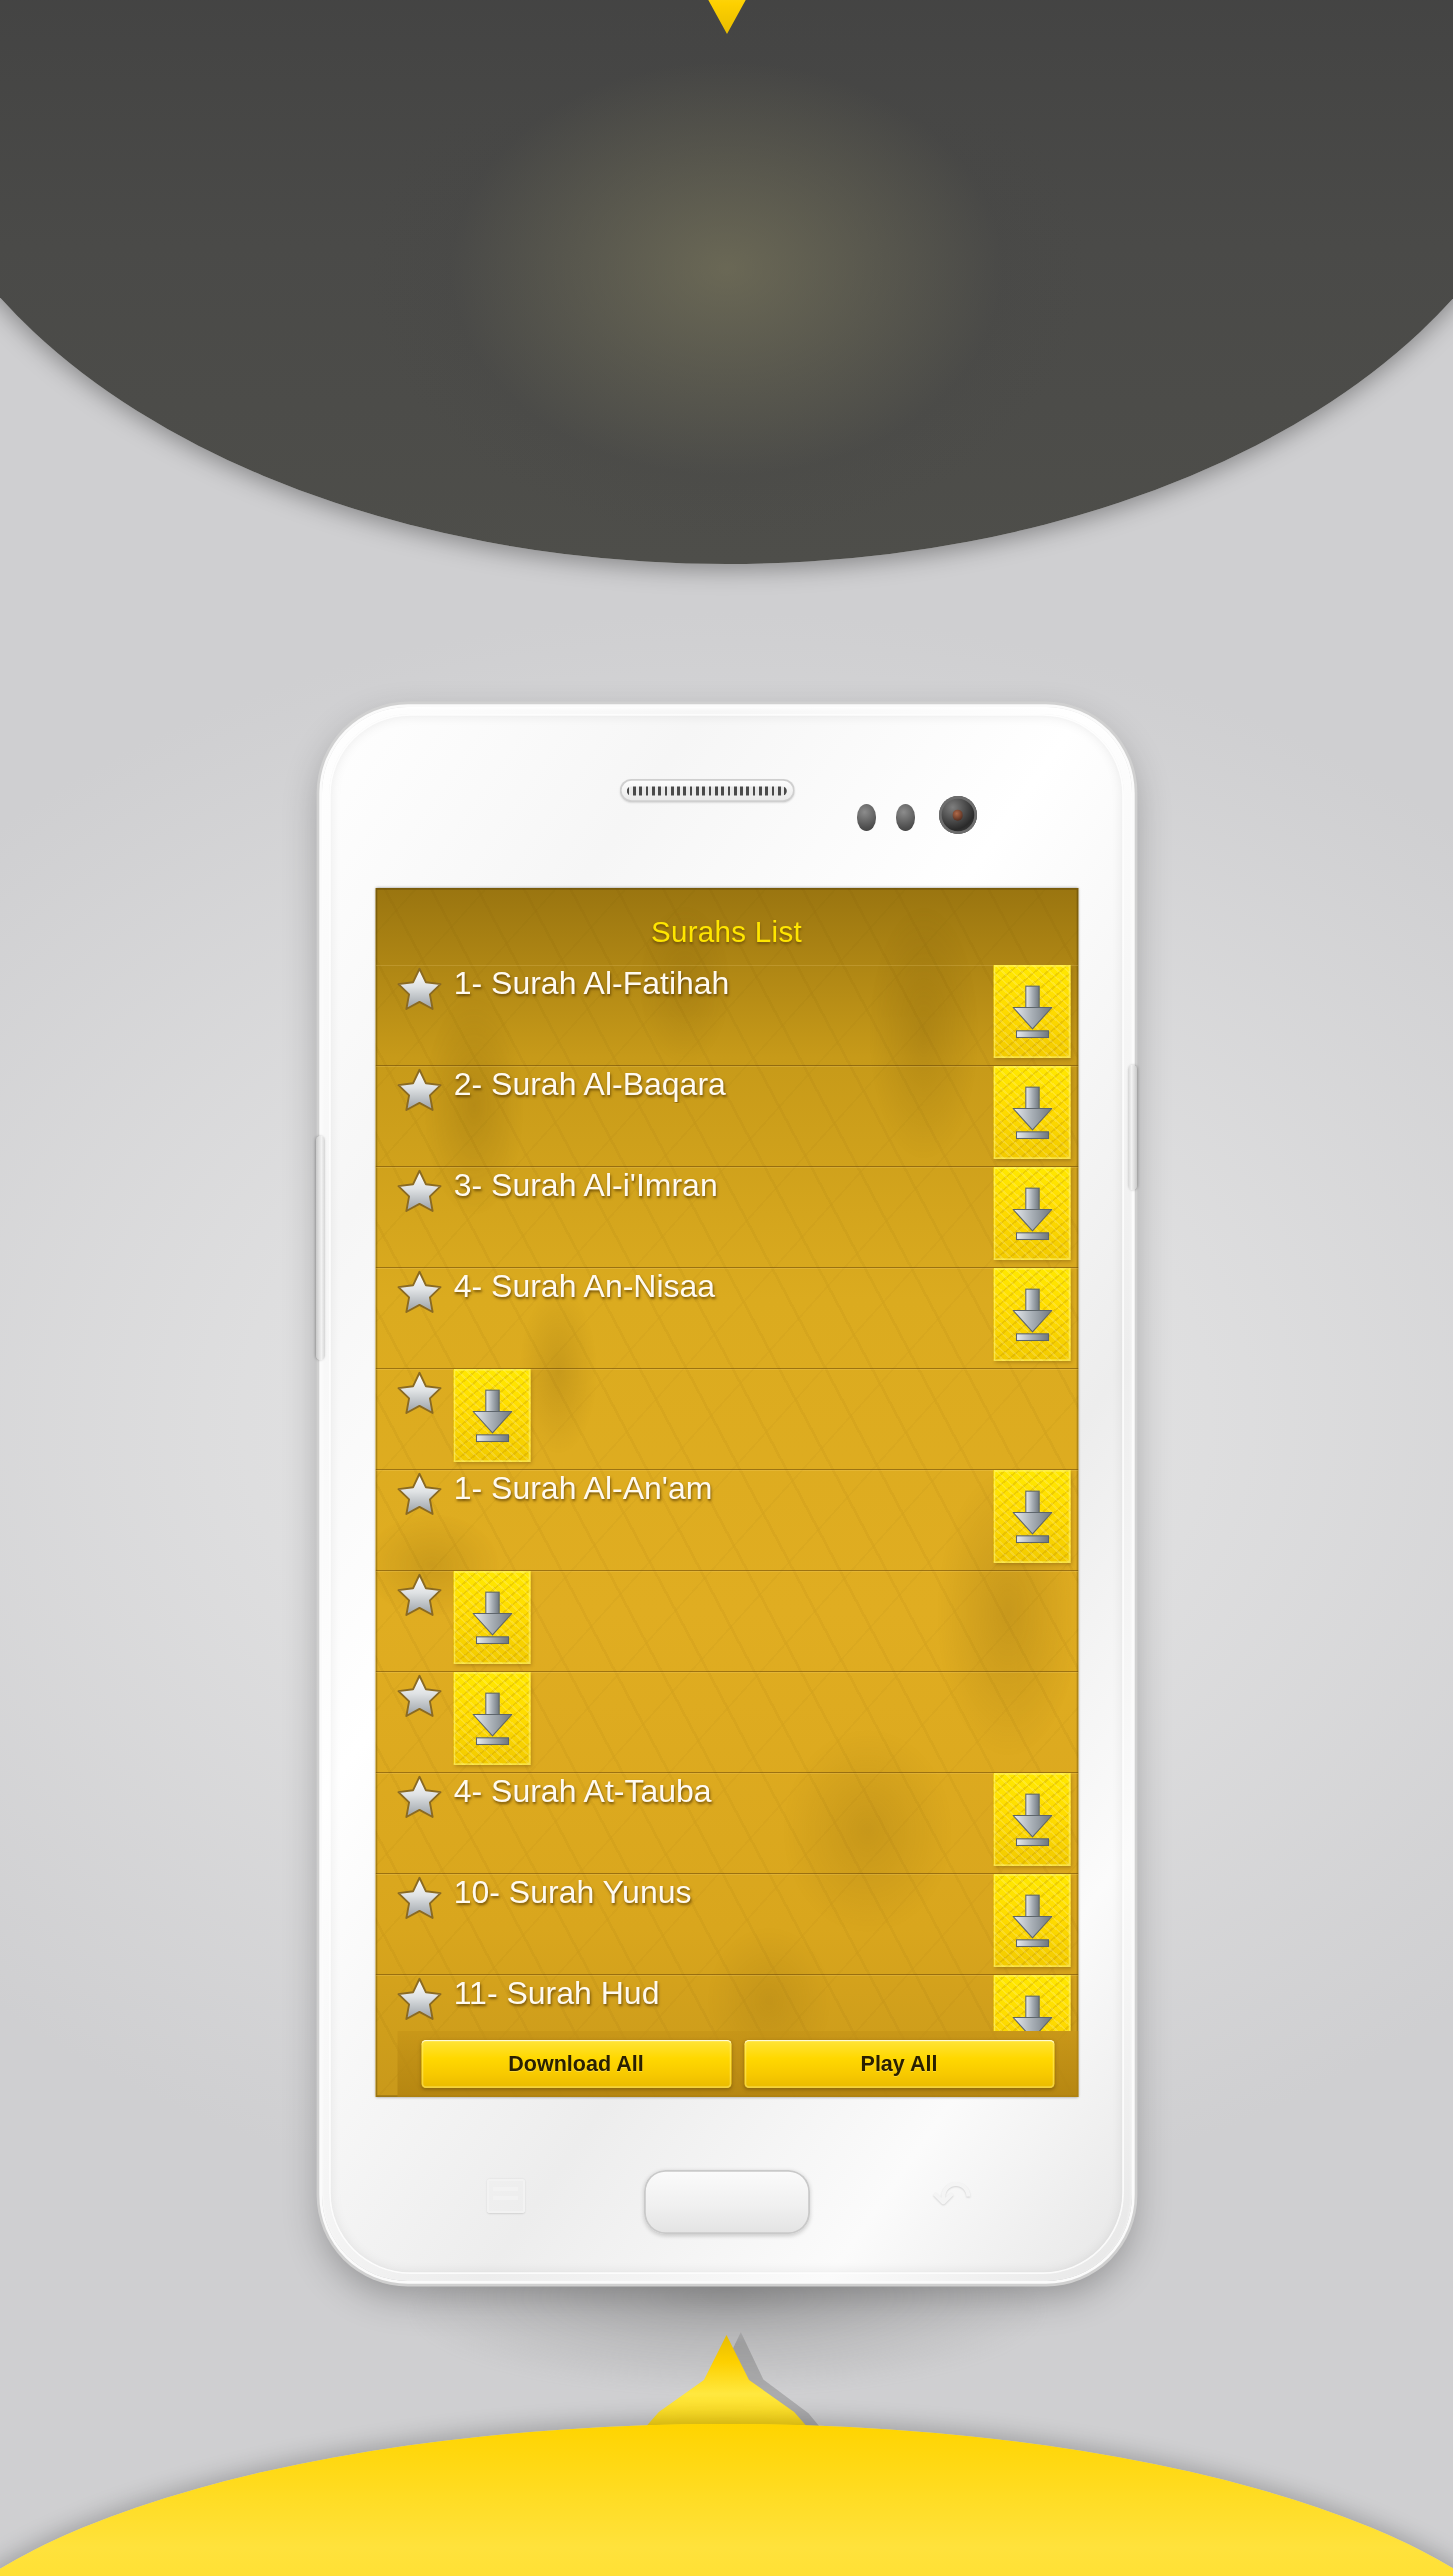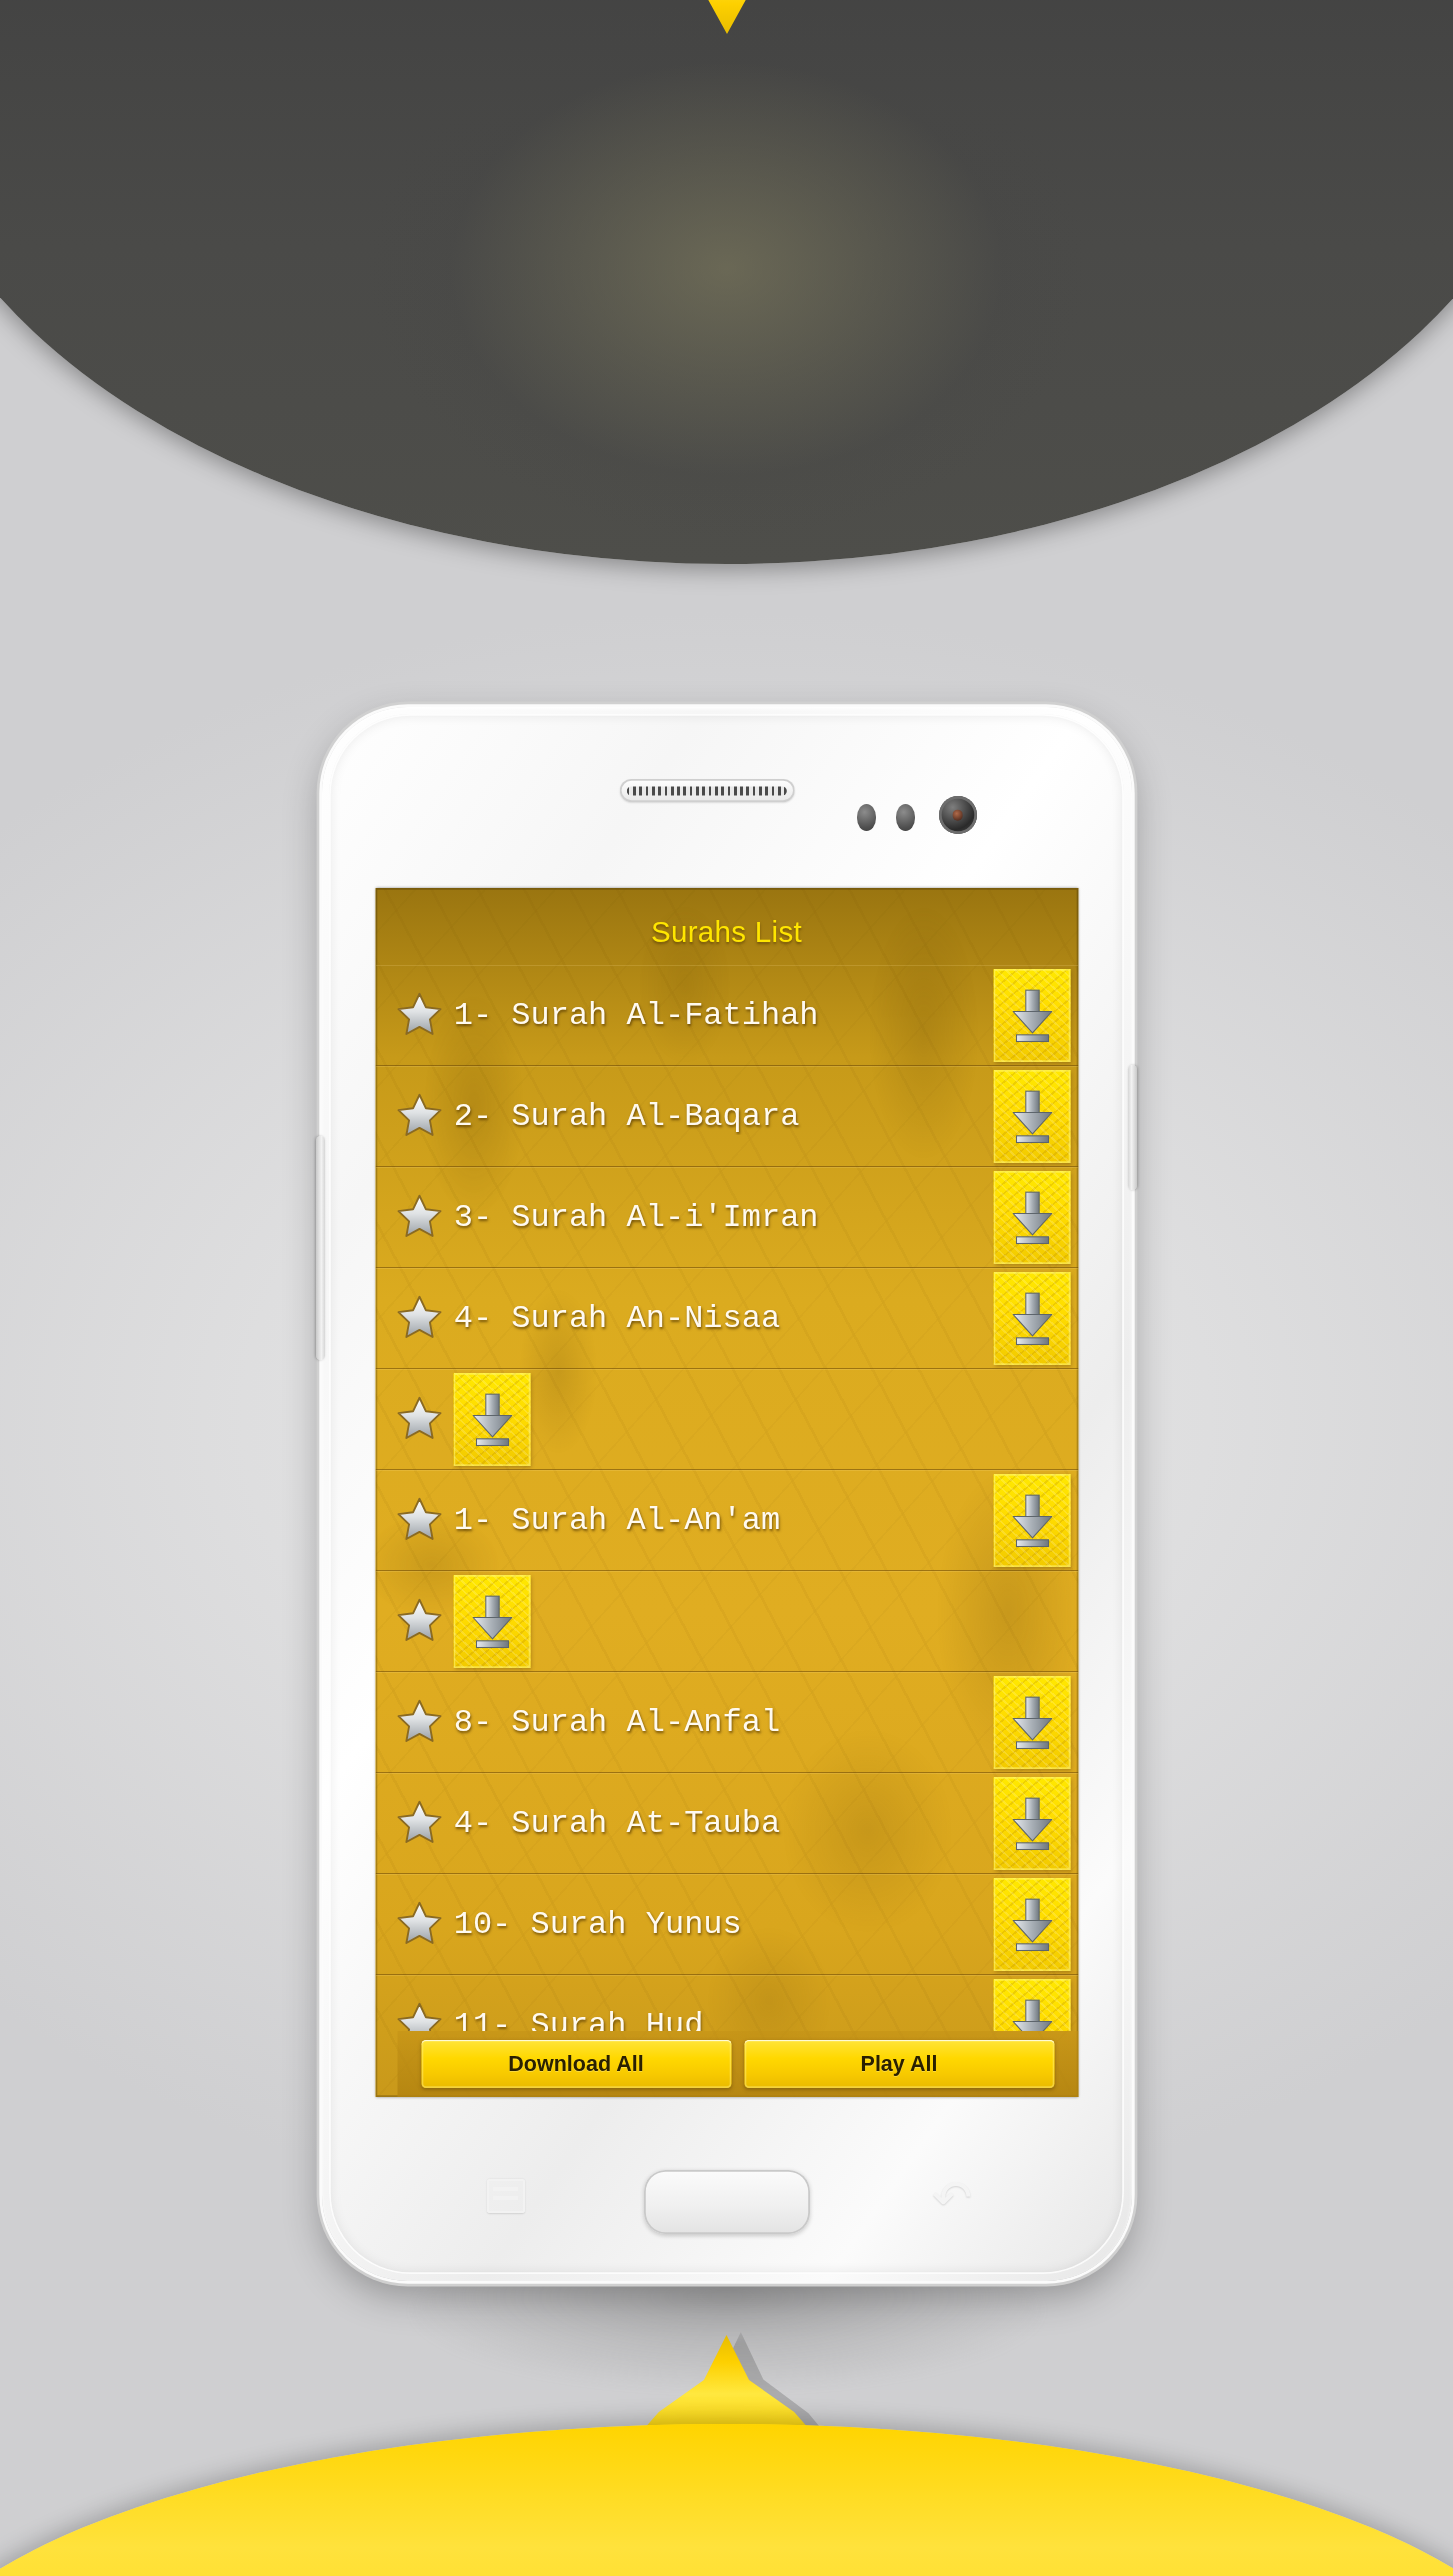--- a/index.html
+++ b/index.html
@@ -313,24 +313,23 @@
     position: absolute;
     left: 0; right: 0;
     top: 77px;
     bottom: 66px;
     overflow: hidden;
   }
   .surah-row {
     position: relative;
     height: 100px;
     display: flex;
-    align-items: center;
+    align-items: flex-start;
     border-bottom: 1.8px solid rgba(104,70,8,0.55);
     box-shadow: inset 0 0.9px 0 rgba(255,228,150,0.18);
-    font-family: Liberation Mono, monospace;
   }
   .star-icon {
     flex: none;
     width: 50px;
     height: 50px;
     margin-left: 19.7px;
     margin-right: 9px;
   }
   .star-icon svg { display: block; width: 50px; height: 50px; }
 
@@ -633,21 +632,20 @@
                 <defs>
                   <linearGradient id="stargrad" x1="0" y1="0" x2="0" y2="1">
                     <stop offset="0%" stop-color="#ffffff"></stop>
                     <stop offset="45%" stop-color="#dfe2e4"></stop>
                     <stop offset="100%" stop-color="#9aa0a6"></stop>
                   </linearGradient>
                 </defs>
                 <path d="M12 1.8l3.1 6.5 7 .9-5.1 4.9 1.3 7-6.3-3.4-6.3 3.4 1.3-7L1.9 9.2l7-.9z" fill="url(#stargrad)" stroke="#8a6a22" stroke-width="0.9" stroke-linejoin="round"></path>
               </svg>
             </span>
-            <span class="surah-label">8- Surah Al-Anfal</span>
             <span class="download-btn">
               <svg viewBox="0 0 36 44" aria-hidden="true">
                 <defs>
                   <linearGradient id="dlgrad" x1="0" y1="0" x2="1" y2="0">
                     <stop offset="0%" stop-color="#e8ebee"></stop>
                     <stop offset="48%" stop-color="#a9b0b7"></stop>
                     <stop offset="100%" stop-color="#6f777e"></stop>
                   </linearGradient>
                 </defs>
                 <rect x="13" y="3" width="10" height="17" fill="url(#dlgrad)" stroke="#5d656c" stroke-width="0.8"></rect>

